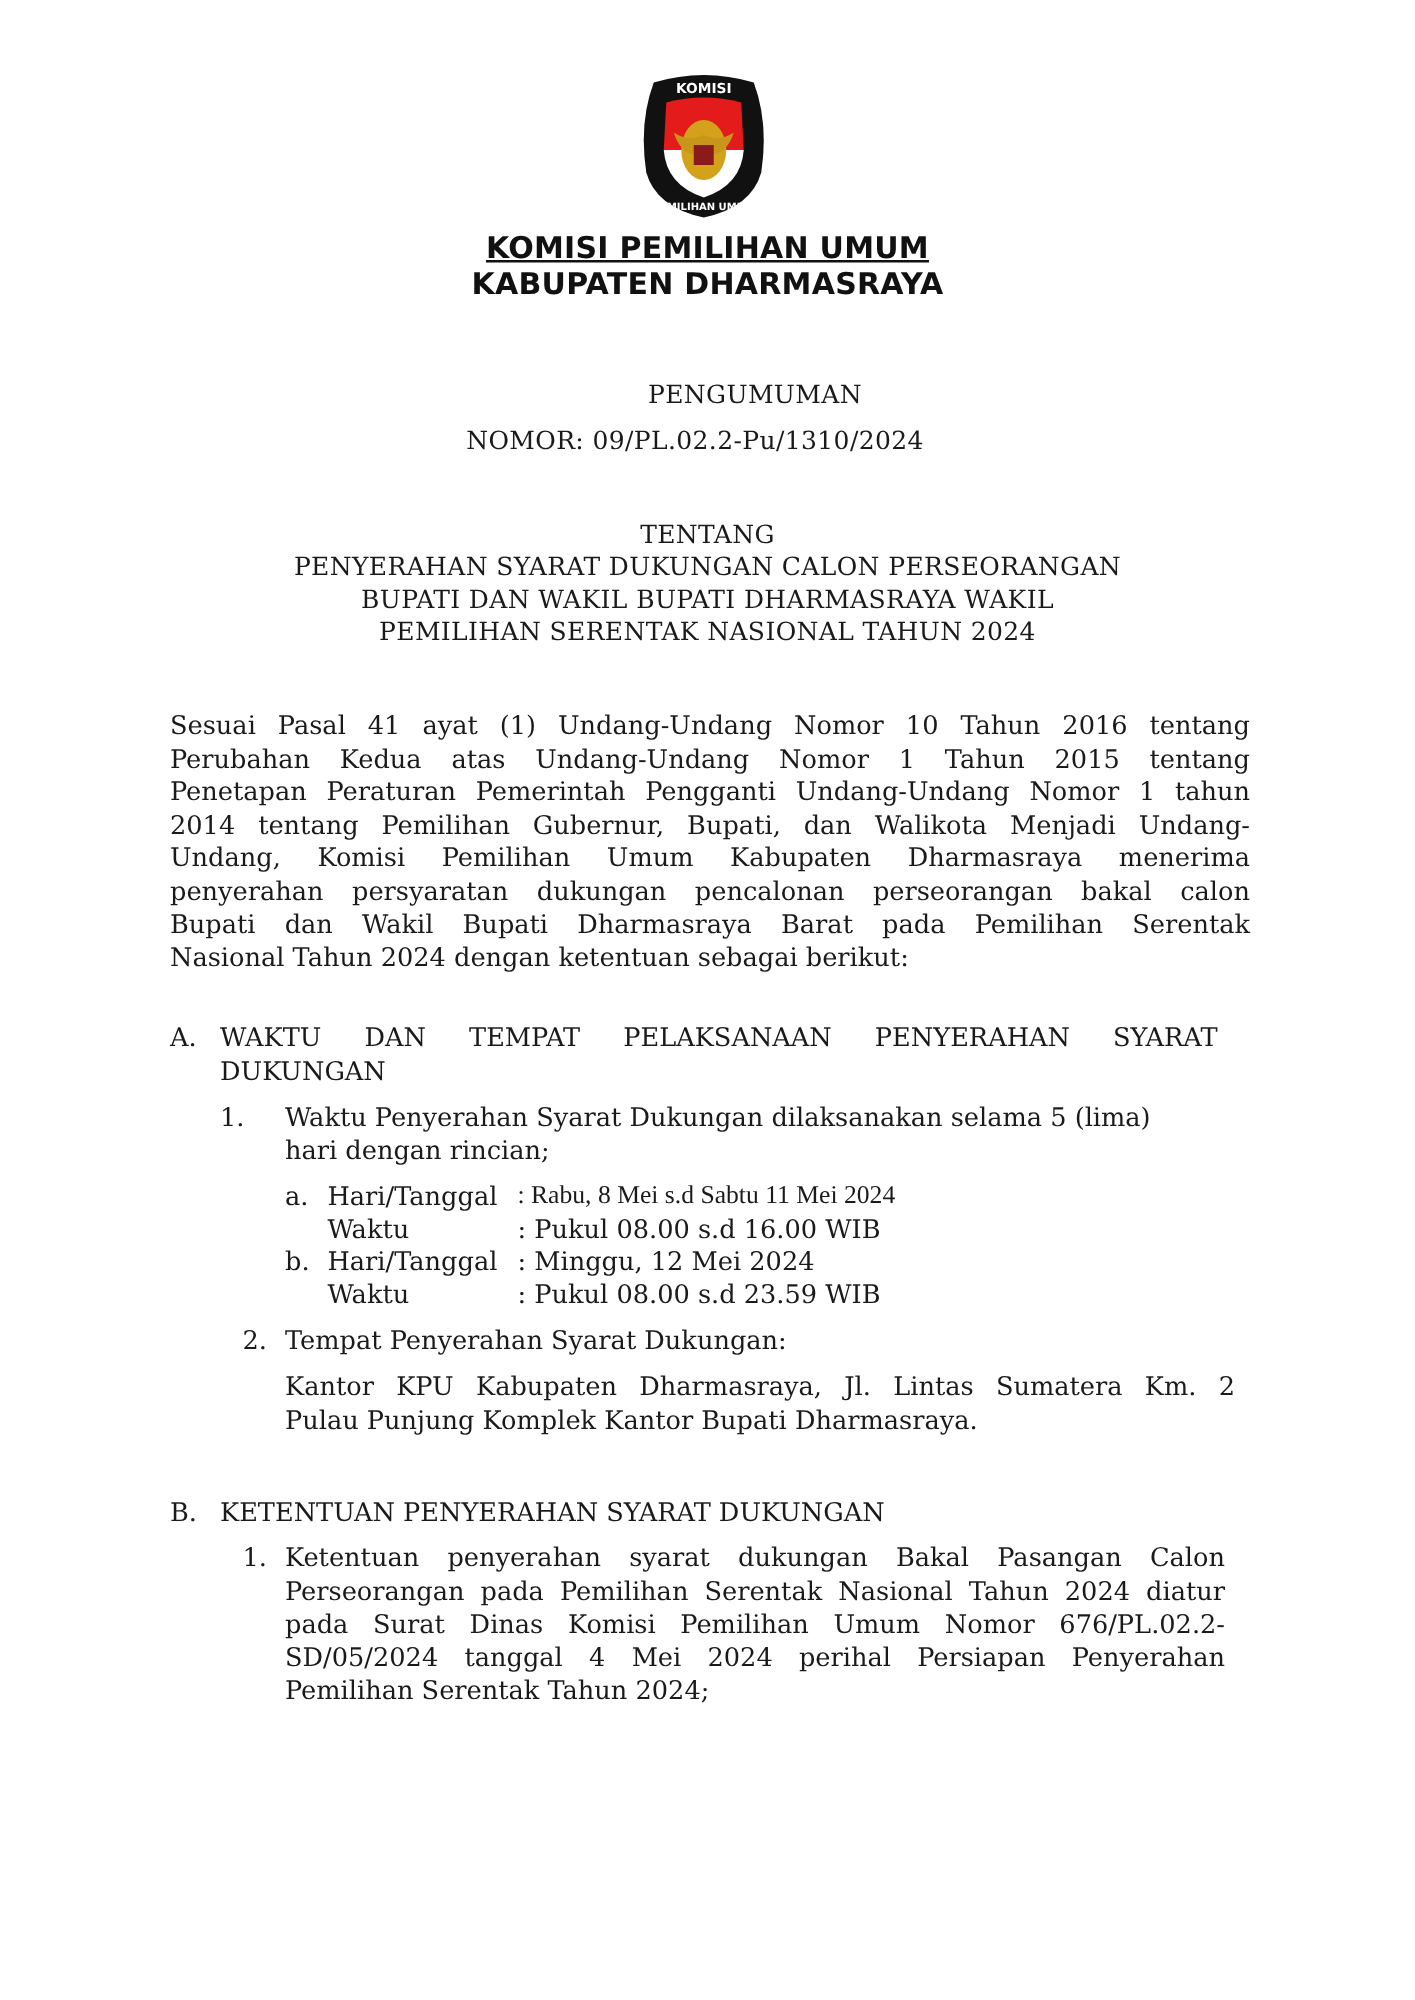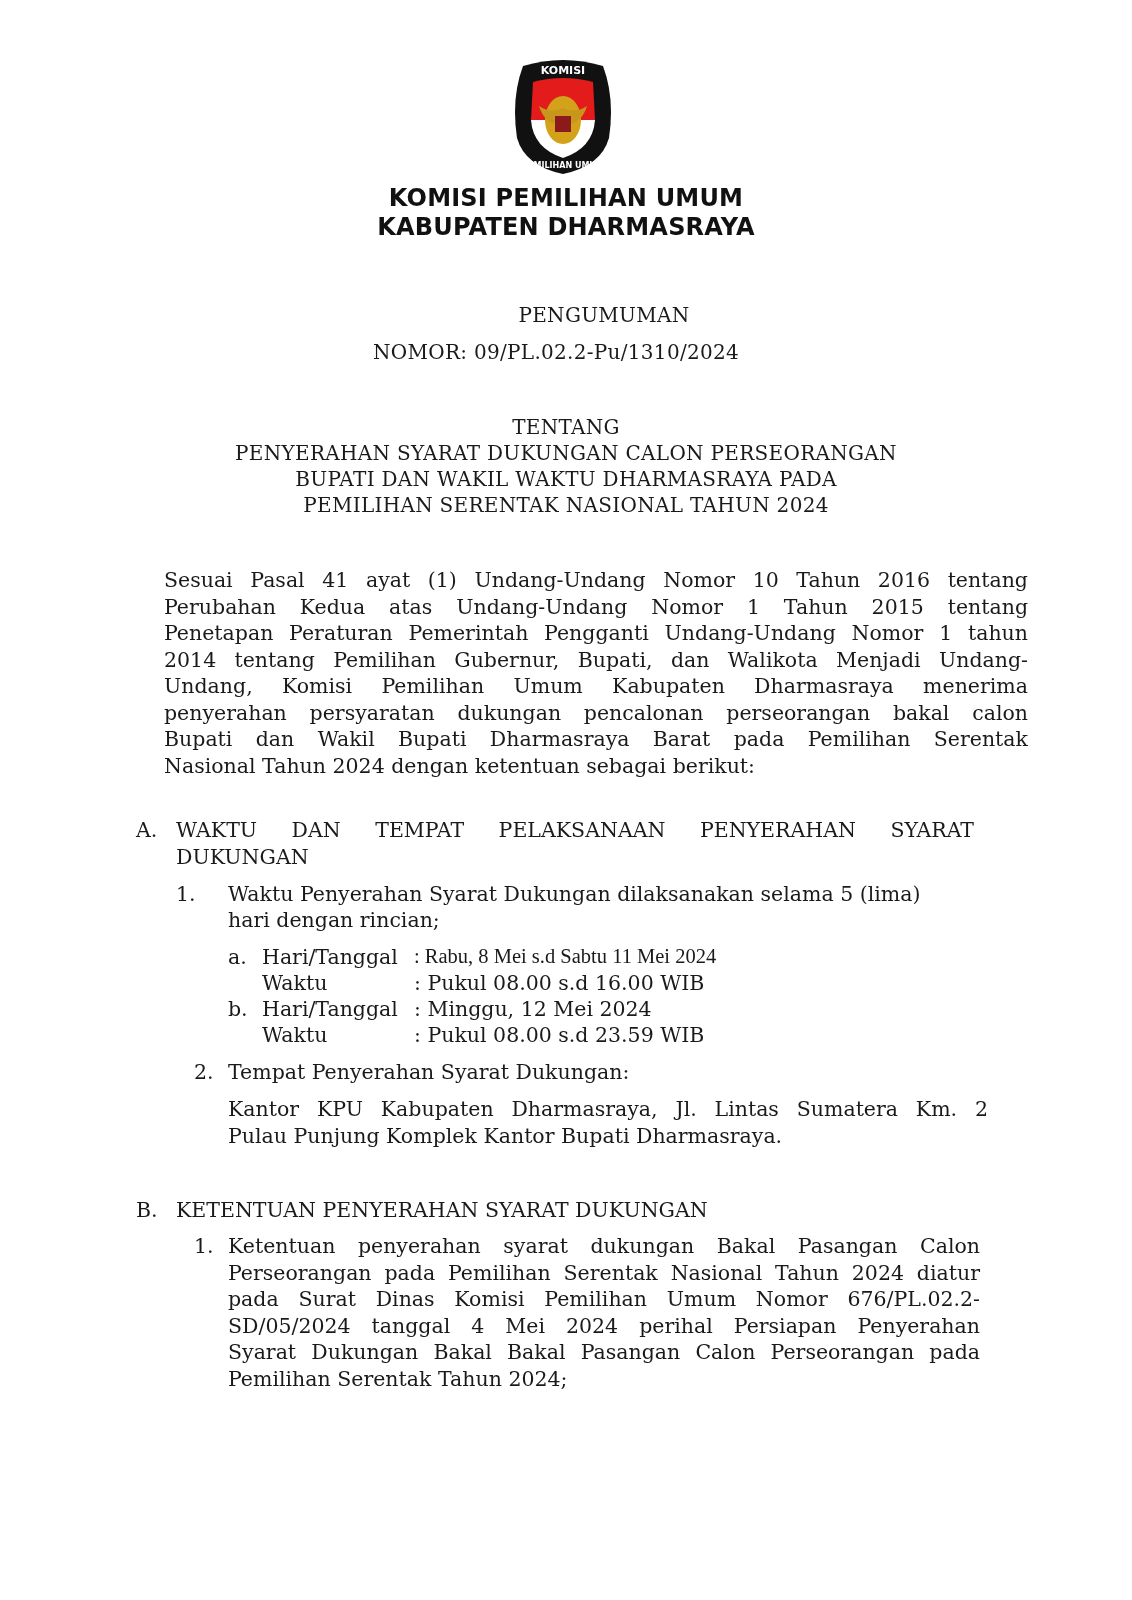--- a/index.html
+++ b/index.html
@@ -1,19 +1,19 @@
 <!DOCTYPE html>
 <html><head>
 <meta charset="utf-8">
 <style>
   html, body { margin:0; padding:0; background:#ffffff; }
   body { width:1132px; height:1600px; position:relative; overflow:hidden; color:#1a1a1a; font-family:"DejaVu Serif", serif; }
   .logo { position:absolute; left:509px; top:58px; width:108px; height:118px; }
   .org { position:absolute; left:0; width:1132px; text-align:center; font-family:"DejaVu Sans", sans-serif; font-weight:bold; font-size:24px; letter-spacing:0.2px; color:#111; }
-  .org1 { top:184px; }
+  .org1 { top:184px;text-decoration:underline; }
   .org2 { top:213px; }
   .center { position:absolute; left:0; width:1132px; text-align:center; font-size:20px; letter-spacing:0.3px; }
   .para { position:absolute; left:136px; width:864px; font-size:20.5px; line-height:26.5px; text-align:justify; text-align-last:left; }
   .line { display:block; text-align:justify; text-align-last:justify; height:26.5px; white-space:nowrap; }
   .line.last { text-align-last:left; }
   .abs { position:absolute; font-size:20.5px; white-space:nowrap; }
 </style>
 </head>
 <body>
 
@@ -31,24 +31,24 @@
 </div>
 
 <div class="org org1">KOMISI PEMILIHAN UMUM</div>
 <div class="org org2">KABUPATEN DHARMASRAYA</div>
 
 <div class="center" style="top:303px;padding-left:38px;">PENGUMUMAN</div>
 <div class="center" style="top:340px; left:-10px;">NOMOR:  09/PL.02.2-Pu/1310/2024</div>
 
 <div class="center" style="top:415px;">TENTANG</div>
 <div class="center" style="top:441px;text-align:center;">PENYERAHAN SYARAT DUKUNGAN CALON PERSEORANGAN</div>
-<div class="center" style="top:467px;">BUPATI DAN WAKIL WAKTU DHARMASRAYA PADA</div>
+<div class="center" style="top:467px;">BUPATI DAN WAKIL BUPATI DHARMASRAYA WAKIL</div>
 <div class="center" style="top:493px;">PEMILIHAN SERENTAK NASIONAL TAHUN 2024</div>
 
-<div class="para" style="top:567px;margin-left:28px;">
+<div class="para" style="top:567px;">
   <span class="line">Sesuai Pasal 41 ayat (1) Undang-Undang Nomor 10 Tahun 2016 tentang</span>
   <span class="line">Perubahan Kedua atas Undang-Undang Nomor 1 Tahun 2015 tentang</span>
   <span class="line">Penetapan Peraturan Pemerintah Pengganti Undang-Undang Nomor 1 tahun</span>
   <span class="line">2014 tentang Pemilihan Gubernur, Bupati, dan Walikota Menjadi Undang-</span>
   <span class="line">Undang, Komisi Pemilihan Umum Kabupaten Dharmasraya menerima</span>
   <span class="line">penyerahan persyaratan dukungan pencalonan perseorangan bakal calon</span>
   <span class="line">Bupati dan Wakil Bupati Dharmasraya Barat pada Pemilihan Serentak</span>
   <span class="line last">Nasional Tahun 2024 dengan ketentuan sebagai berikut:</span>
 </div>
 
@@ -83,15 +83,14 @@
 
 <div class="abs" style="left:136px; top:1198px;">B.</div>
 <div class="abs" style="left:176px; top:1198px;">KETENTUAN PENYERAHAN SYARAT DUKUNGAN</div>
 
 <div class="abs" style="left:194px; top:1234px;">1.</div>
 <div class="abs" style="left:228px; top:1234px; width:752px;">
   <span class="line">Ketentuan penyerahan syarat dukungan Bakal Pasangan Calon</span>
   <span class="line">Perseorangan pada Pemilihan Serentak Nasional Tahun 2024 diatur</span>
   <span class="line">pada Surat Dinas Komisi Pemilihan Umum Nomor 676/PL.02.2-</span>
   <span class="line">SD/05/2024 tanggal 4 Mei 2024 perihal Persiapan Penyerahan</span>
-  <span class="line">Syarat Dukungan Bakal Bakal Pasangan Calon Perseorangan pada</span>
   <span class="line last">Pemilihan Serentak Tahun 2024;</span>
 </div>
 
 </body></html>

